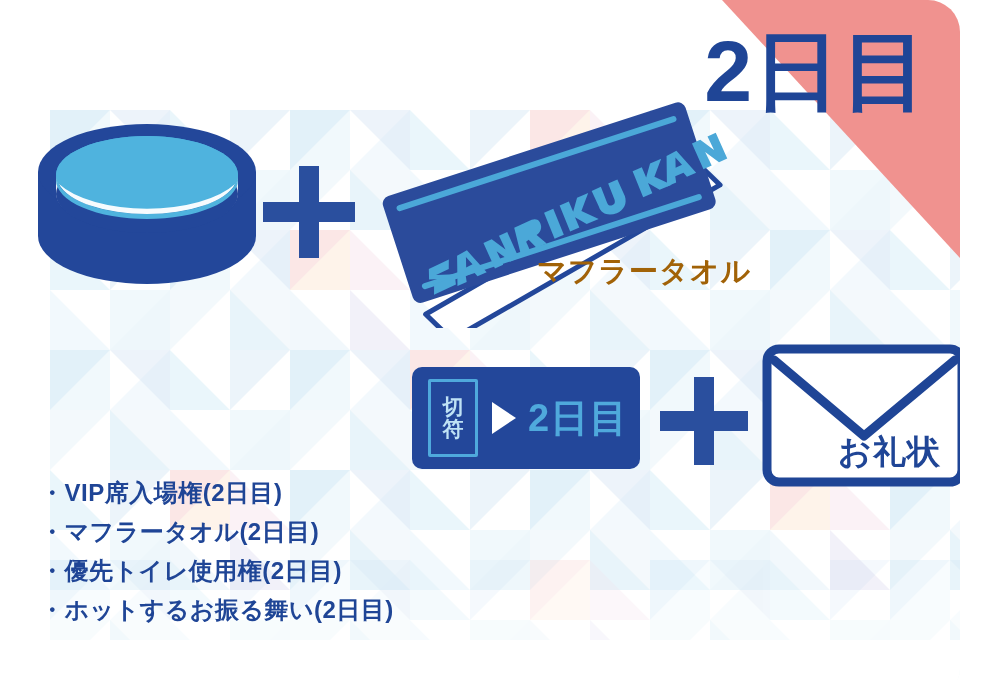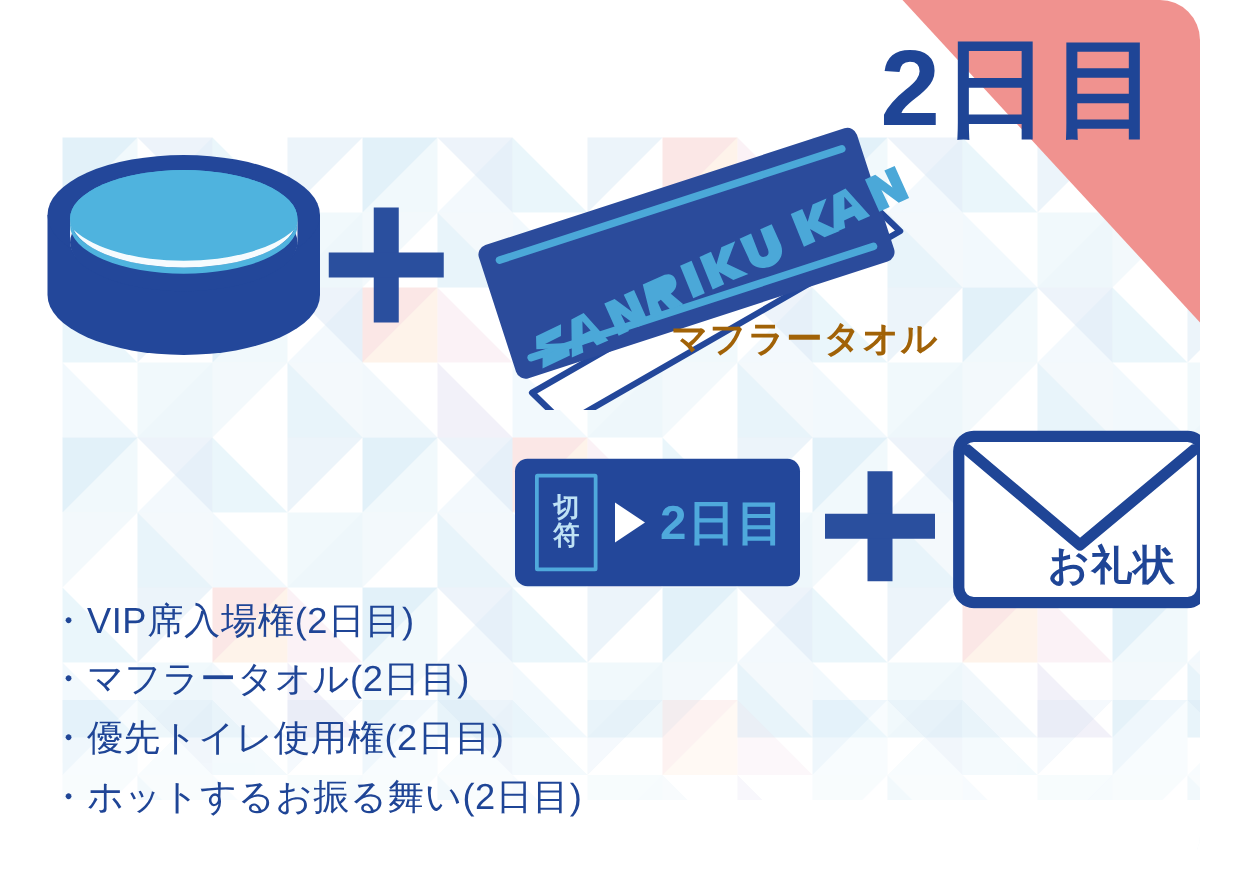--- a/index.html
+++ b/index.html
@@ -156,22 +156,22 @@
   
   .perks {
     position: absolute;
     left: 40px;
     top: 474px;
     margin: 0;
     padding: 0;
     list-style: none;
   }
   .perks li {
-    font-size: 29px;
-    font-weight: 400;
+    font-size: 24px;
+    font-weight: 700;
     color: #1F4596;
     line-height: 1.62;
     letter-spacing: 0.5px;
     white-space: nowrap;
   }
 </style>
 </head>
 <body>
 
 <div id="stage">

